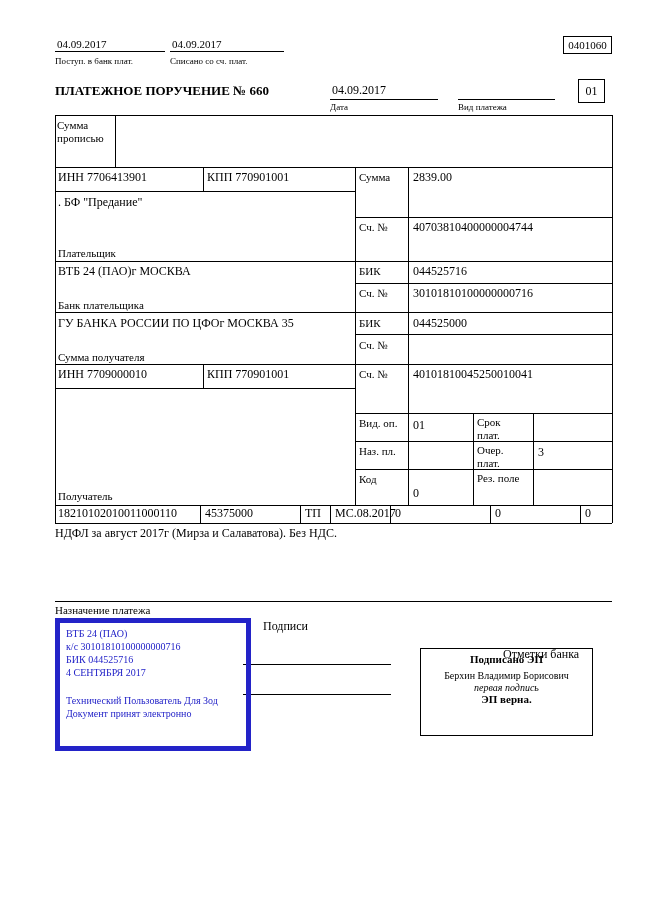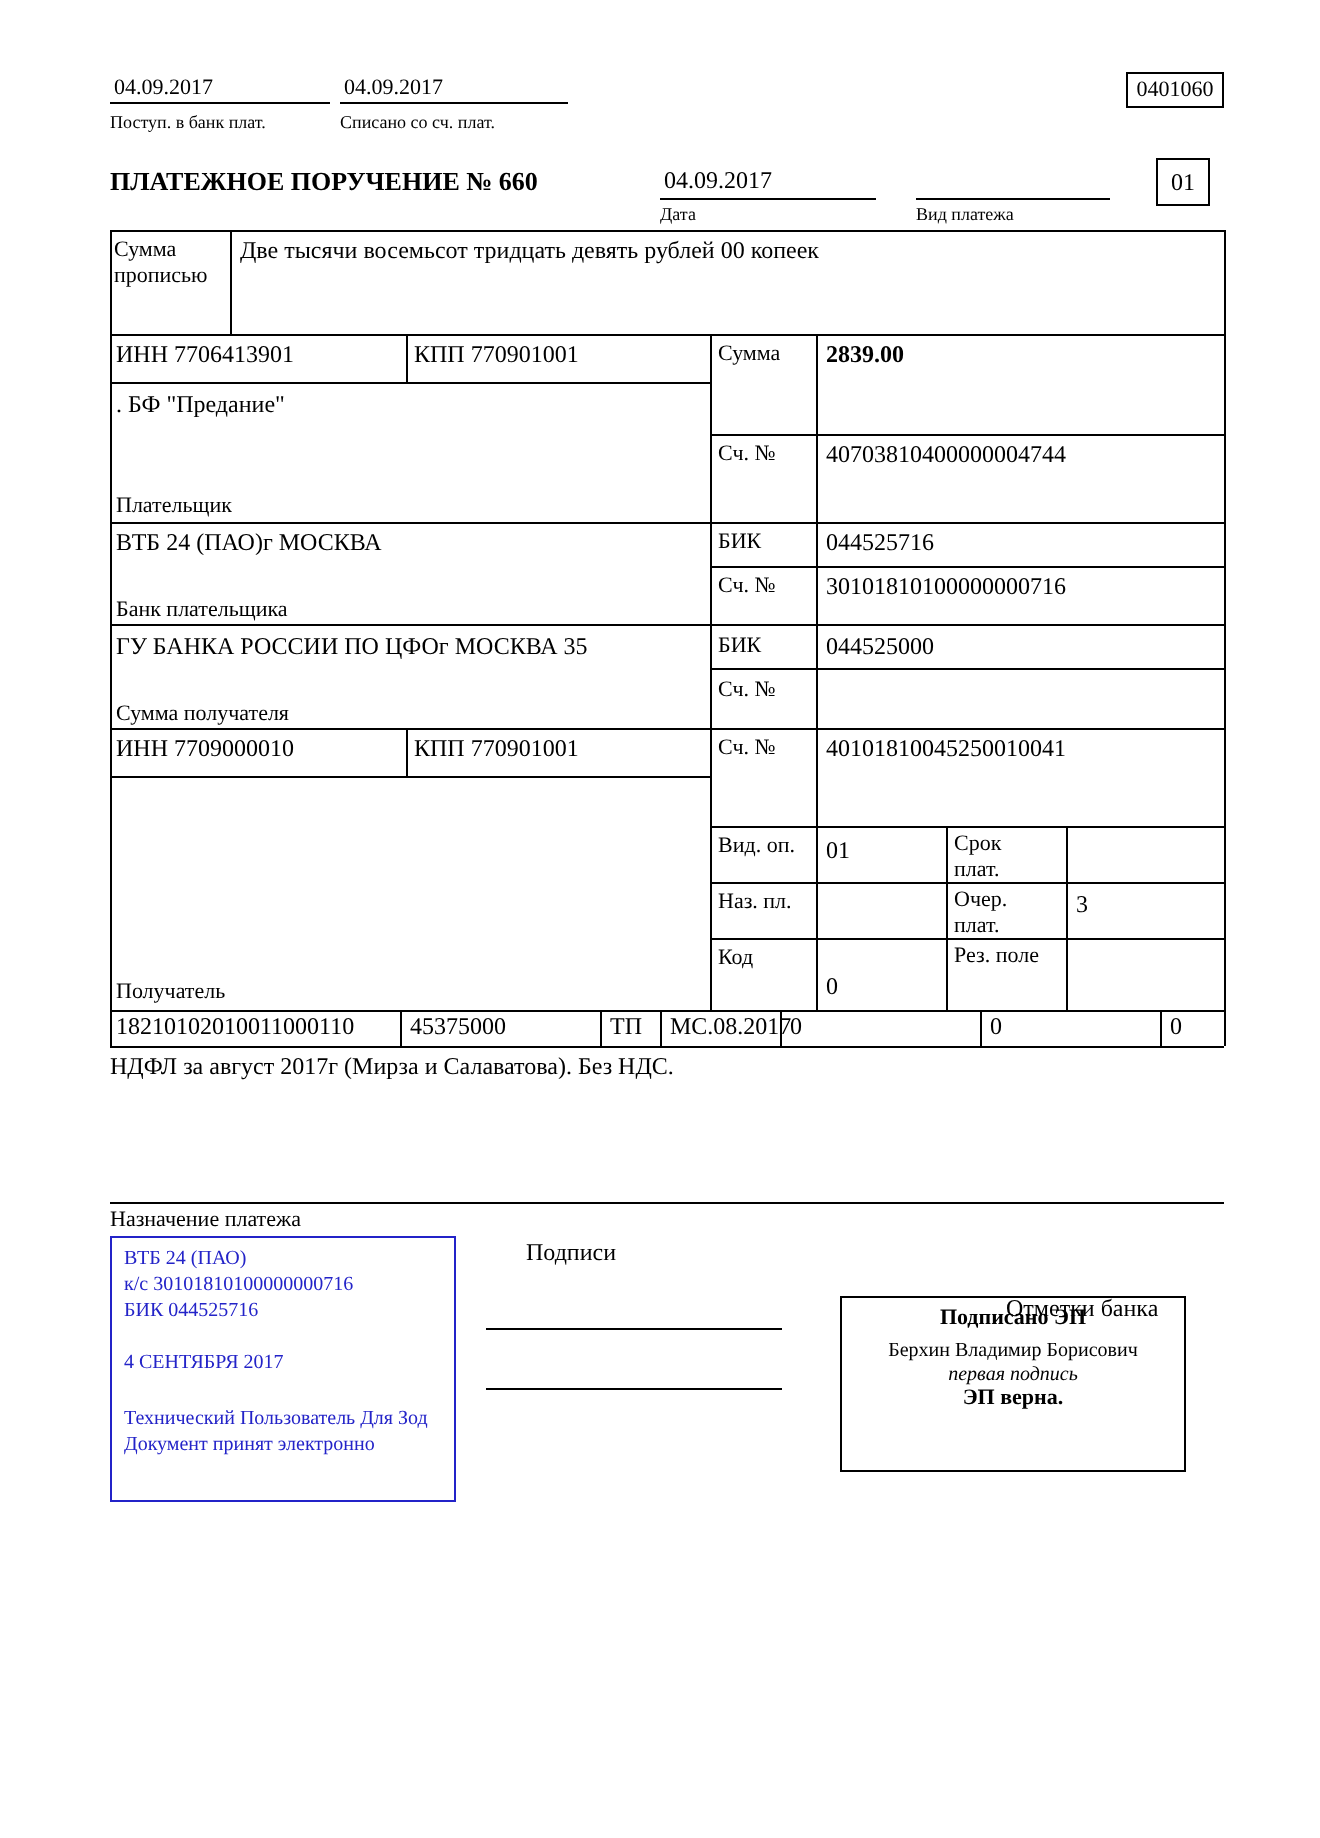--- a/index.html
+++ b/index.html
@@ -15,25 +15,25 @@
   .t9  { font-size:9px; }
   .t11 { font-size:11px; }
   .t12 { font-size:12px; }
   .t13 { font-size:13px; }
   .b { font-weight:bold; }
   .i { font-style:italic; }
   .hline { position:absolute; height:1px; background:#000; }
   .vline { position:absolute; width:1px; background:#000; }
   .box { position:absolute; border:1px solid #000; display:flex; align-items:center; justify-content:center; }
   .stamp {
-    position:absolute; left:55px; top:618px; width:173px; height:133px;
-    border:1px solid #84cc16; color:#2323c8;
+    position:absolute; left:55px; top:618px; width:196px; height:133px;
+    border:5px solid #84cc16; color:#2323c8;
     font-size:10px; line-height:1.3; padding:4px 6px;
   }
-  .stamp .gap1 { margin-top:13px; }
+  .stamp .gap1 { }
   .stamp .gap2 { margin-top:15px; }
   .epbox {
     position:absolute; left:420px; top:648px; width:173px; height:88px;
     border:1px solid #000; padding:4px 6px; text-align:center;
   }
   .epbox .name { text-align:center; font-size:10px; margin-top:5px; }
   .epbox .sub  { font-size:10px; margin-top:1px; }
 </style>
 </head>
 <body>
@@ -90,26 +90,25 @@
   <div class="vline" style="left:533px;top:413px;height:92px;"></div>
 
   <div class="vline" style="left:200px;top:505px;height:18px;"></div>
   <div class="vline" style="left:300px;top:505px;height:18px;"></div>
   <div class="vline" style="left:330px;top:505px;height:18px;"></div>
   <div class="vline" style="left:390px;top:505px;height:18px;"></div>
   <div class="vline" style="left:490px;top:505px;height:18px;"></div>
   <div class="vline" style="left:580px;top:505px;height:18px;"></div>
 
   <div class="txt t11 wrap" style="left:57px;top:119px;width:56px;">Сумма прописью</div>
-  <div class="txt t12 wrap" style="left:120px;top:119px;width:485px;">Две тысячи восемьсот тридцать девять рублей 00 копеек</div>
 
   <div class="txt t12" style="left:58px;top:171px;">ИНН 7706413901</div>
   <div class="txt t12" style="left:207px;top:171px;">КПП 770901001</div>
   <div class="txt t11" style="left:359px;top:171px;">Сумма</div>
-  <div class="txt t12" style="left:413px;top:171px;font-weight:bold;">2839.00</div>
+  <div class="txt t12" style="left:413px;top:171px;">2839.00</div>
   <div class="txt t12" style="left:58px;top:196px;">. БФ "Предание"</div>
   <div class="txt t11" style="left:359px;top:221px;">Сч. №</div>
   <div class="txt t12" style="left:413px;top:221px;">40703810400000004744</div>
   <div class="txt t11" style="left:58px;top:247px;">Плательщик</div>
 
   <div class="txt t12" style="left:58px;top:265px;">ВТБ 24 (ПАО)г МОСКВА</div>
   <div class="txt t11" style="left:359px;top:265px;">БИК</div>
   <div class="txt t12" style="left:413px;top:265px;">044525716</div>
   <div class="txt t11" style="left:359px;top:287px;">Сч. №</div>
   <div class="txt t12" style="left:413px;top:287px;">30101810100000000716</div>

